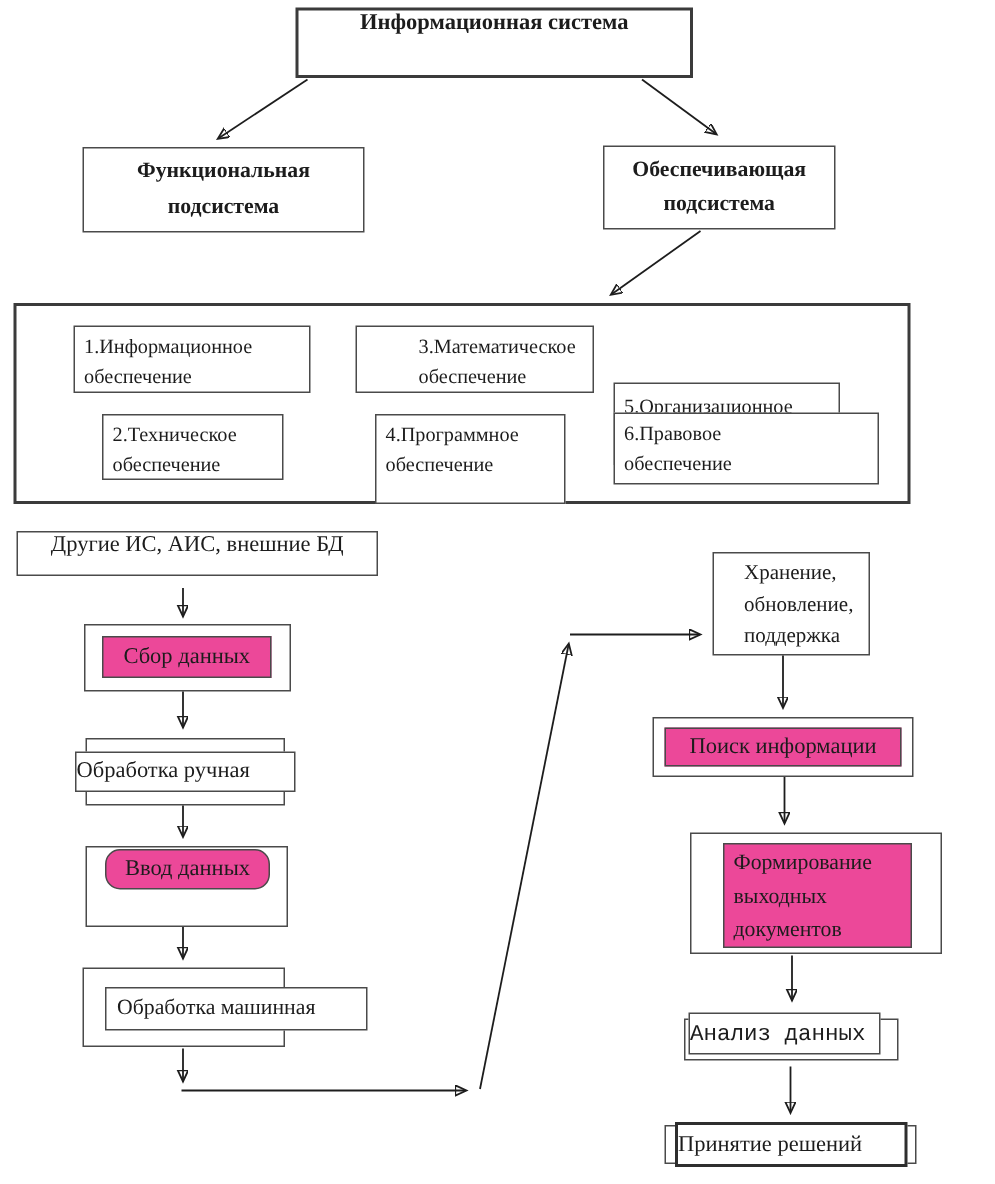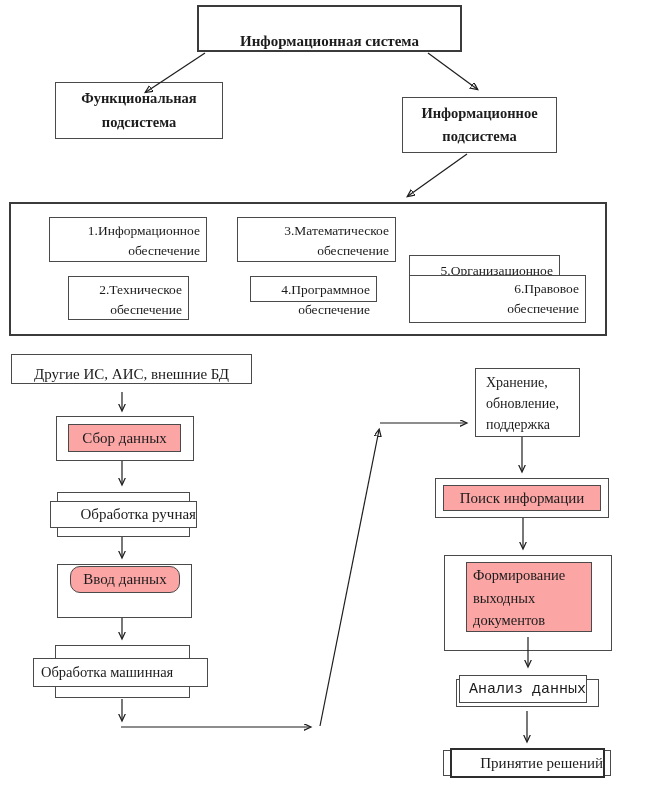--- a/index.html
+++ b/index.html
@@ -22,82 +22,82 @@
   .connectors path { stroke: #1d1d1d; stroke-width: 1.2; fill: none; }
   .box {
     position: absolute;
     border: 1.4px solid #4a4a4a;
     background: #ffffff;
     z-index: 2;
   }
   .thick { border-width: 2px; border-color: #3b3b3b; }
   .center {
     display: flex;
-    align-items: flex-end;
+    align-items: flex-start;
     justify-content: center;
     text-align: center;
   }
   .twoline {
     display: flex;
     flex-direction: column;
     justify-content: space-around;
     align-items: center;
     text-align: center;
     font-weight: bold;
     font-size: 14.5px;
     padding: 4px 0;
   }
   .root-label { font-size: 15px; font-weight: bold; }
   .comp {
     font-size: 13.5px;
     line-height: 20px;
     padding: 3px 6px;
-    text-align: right;
+    text-align: left;
   }
   .comp5 { line-height: 24px; margin-top: 39px; }
   .comp5 .indent { padding-left: 12px; }
   .flow-text { font-size: 15px; }
   .inner-box {
     position: absolute;
     border: 1.3px solid #4a4a4a;
-    background: #fca5a5;
+    background: #ec4899;
     display: flex;
     align-items: center;
     justify-content: center;
   }
   .band-back {
     position: absolute;
     border: 1.3px solid #4a4a4a;
     background: #ffffff;
   }
   .band-front {
     position: absolute;
     border: 1.3px solid #4a4a4a;
     background: #ffffff;
     display: flex;
     align-items: center;
-    justify-content: flex-end;
+    justify-content: flex-start;
     z-index: 3;
   }
   .wrapper { position: absolute; z-index: 2; }
   .multiline {
     font-size: 14px;
     line-height: 21px;
-    padding: 3px 6px 0 10px;
+    padding: 3px 6px 0 20px;
     text-align: left;
   }
   .forming-text {
     font-size: 14.5px;
     line-height: 22.5px;
     padding: 2px 4px 0 6px;
     text-align: left;
     display: block;
     width: 100%;
   }
-  .left-pad { justify-content: flex-start; padding-left: 7px; }
+  .left-pad { justify-content: flex-start; padding-left: 7px; margin-left: 37px; }
 </style>
 </head>
 <body>
 
 <div class="canvas">
 
   <svg class="connectors" width="663" height="789" viewBox="0 0 663 789">
     <defs>
       <marker id="ah" markerWidth="9" markerHeight="9" refX="6.5" refY="3.5" orient="auto" markerUnits="userSpaceOnUse">
         <path d="M0,0 L7.5,3.5 L0,7 Z" fill="#1d1d1d" stroke="none"></path>
@@ -117,27 +117,27 @@
     <path d="M522,437 L522,471" marker-end="url(#ah)"></path>
     <path d="M523,518 L523,548" marker-end="url(#ah)"></path>
     <path d="M528,637 L528,666" marker-end="url(#ah)"></path>
     <path d="M527,711 L527,741" marker-end="url(#ah)"></path>
   </svg>
 
   <div class="box thick center" style="left:197px;top:5px;width:265px;height:47px;">
     <span class="root-label">Информационная система</span>
   </div>
 
-  <div class="box twoline" style="left:55px;top:82px;width:168px;height:57px;">
+  <div class="box twoline" style="left:55px;top:98px;width:188px;height:57px;">
     <span>Функциональная</span>
     <span>подсистема</span>
   </div>
 
   <div class="box twoline" style="left:402px;top:97px;width:155px;height:56px;">
-    <span>Информационное</span>
+    <span>Обеспечивающая</span>
     <span>подсистема</span>
   </div>
 
   <div class="box thick" style="left:9px;top:202px;width:598px;height:134px;z-index:1;"></div>
 
   <div class="box comp" style="left:49px;top:217px;width:158px;height:45px;">
     <div>1.Информационное</div>
     <div>обеспечение</div>
   </div>
 
@@ -149,21 +149,21 @@
   <div class="box comp comp5" style="left:409px;top:216px;width:151px;height:55px;">
     <div>5.Организационное</div>
     <div class="indent">обеспечение</div>
   </div>
 
   <div class="box comp" style="left:68px;top:276px;width:121px;height:44px;">
     <div>2.Техническое</div>
     <div>обеспечение</div>
   </div>
 
-  <div class="box comp" style="left:250px;top:276px;width:127px;height:26px;">
+  <div class="box comp" style="left:250px;top:276px;width:127px;height:60px;">
     <div>4.Программное</div>
     <div>обеспечение</div>
   </div>
 
   <div class="box comp" style="left:409px;top:275px;width:177px;height:48px;">
     <div>6.Правовое</div>
     <div>обеспечение</div>
   </div>
 
   <div class="box center flow-text" style="left:11px;top:354px;width:241px;height:30px;">
@@ -201,21 +201,21 @@
     <div>обновление,</div>
     <div>поддержка</div>
   </div>
 
   <div class="box" style="left:435px;top:478px;width:174px;height:40px;">
     <div class="inner-box flow-text" style="left:7px;top:6px;width:158px;height:26px;">
       <span>Поиск информации</span>
     </div>
   </div>
 
-  <div class="box" style="left:444px;top:555px;width:168px;height:96px;">
+  <div class="box" style="left:460px;top:555px;width:168px;height:81px;">
     <div class="inner-box" style="left:21px;top:6px;width:126px;height:70px;">
       <div class="forming-text">
         <div>Формирование</div>
         <div>выходных</div>
         <div>документов</div>
       </div>
     </div>
   </div>
 
   <div class="wrapper" style="left:456px;top:675px;width:143px;height:33px;">

